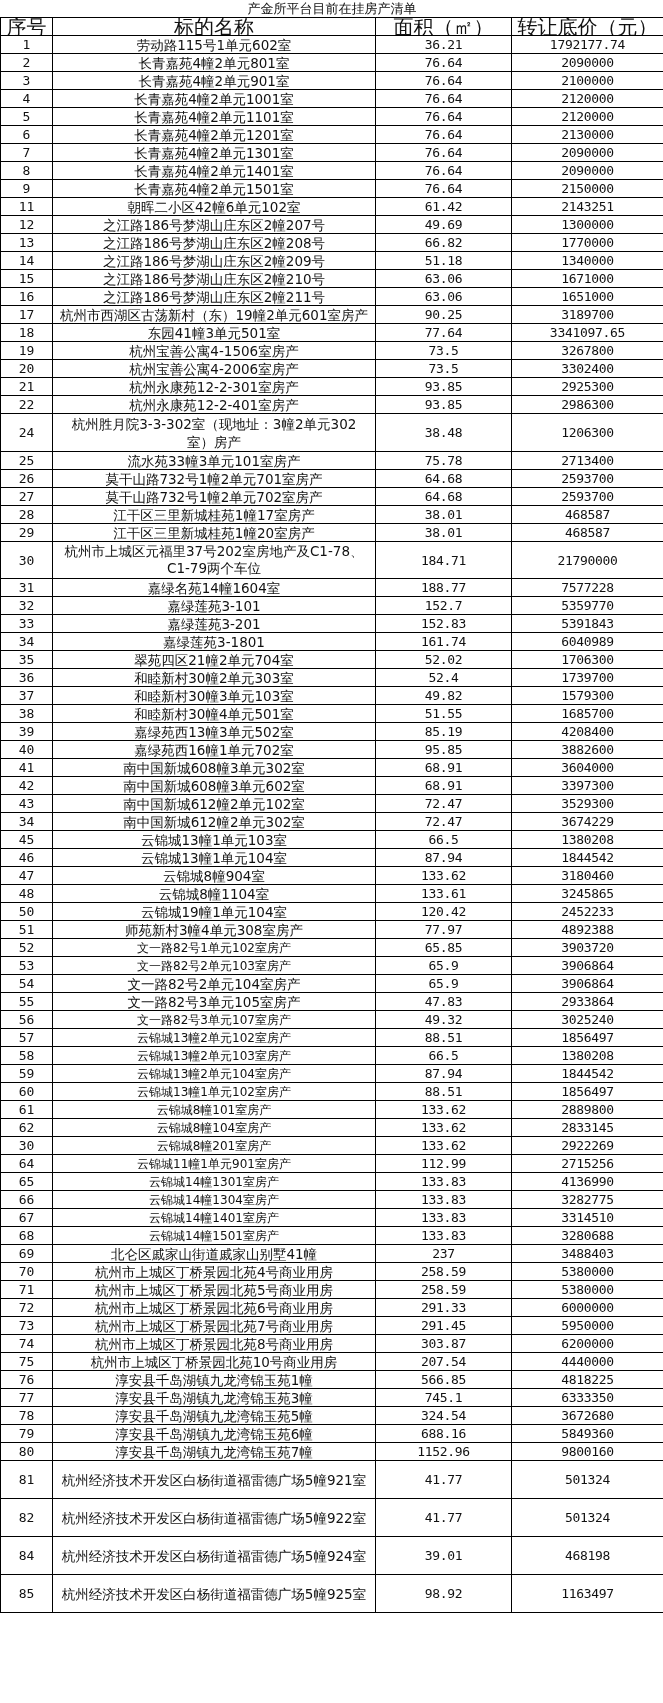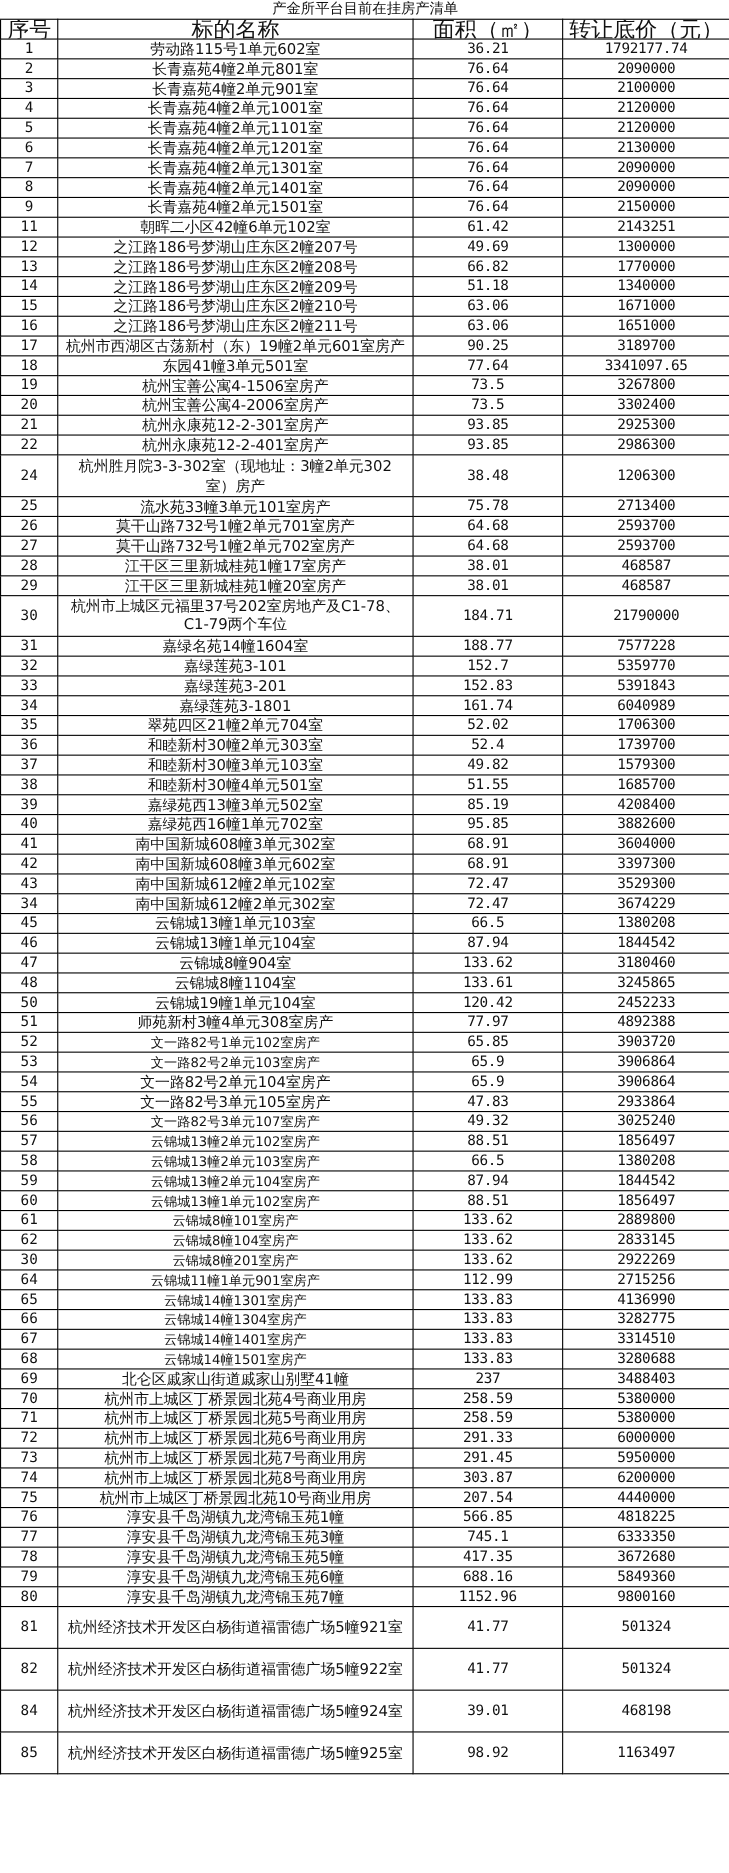--- a/index.html
+++ b/index.html
@@ -484,21 +484,21 @@
         </tr>
         <tr class="row">
           <td class="seq">77</td>
           <td class="name">淳安县千岛湖镇九龙湾锦玉苑3幢</td>
           <td class="num">745.1</td>
           <td class="num">6333350</td>
         </tr>
         <tr class="row">
           <td class="seq">78</td>
           <td class="name">淳安县千岛湖镇九龙湾锦玉苑5幢</td>
-          <td class="num">417.35</td>
+          <td class="num">324.54</td>
           <td class="num">3672680</td>
         </tr>
         <tr class="row">
           <td class="seq">79</td>
           <td class="name">淳安县千岛湖镇九龙湾锦玉苑6幢</td>
           <td class="num">688.16</td>
           <td class="num">5849360</td>
         </tr>
         <tr class="row">
           <td class="seq">80</td>

